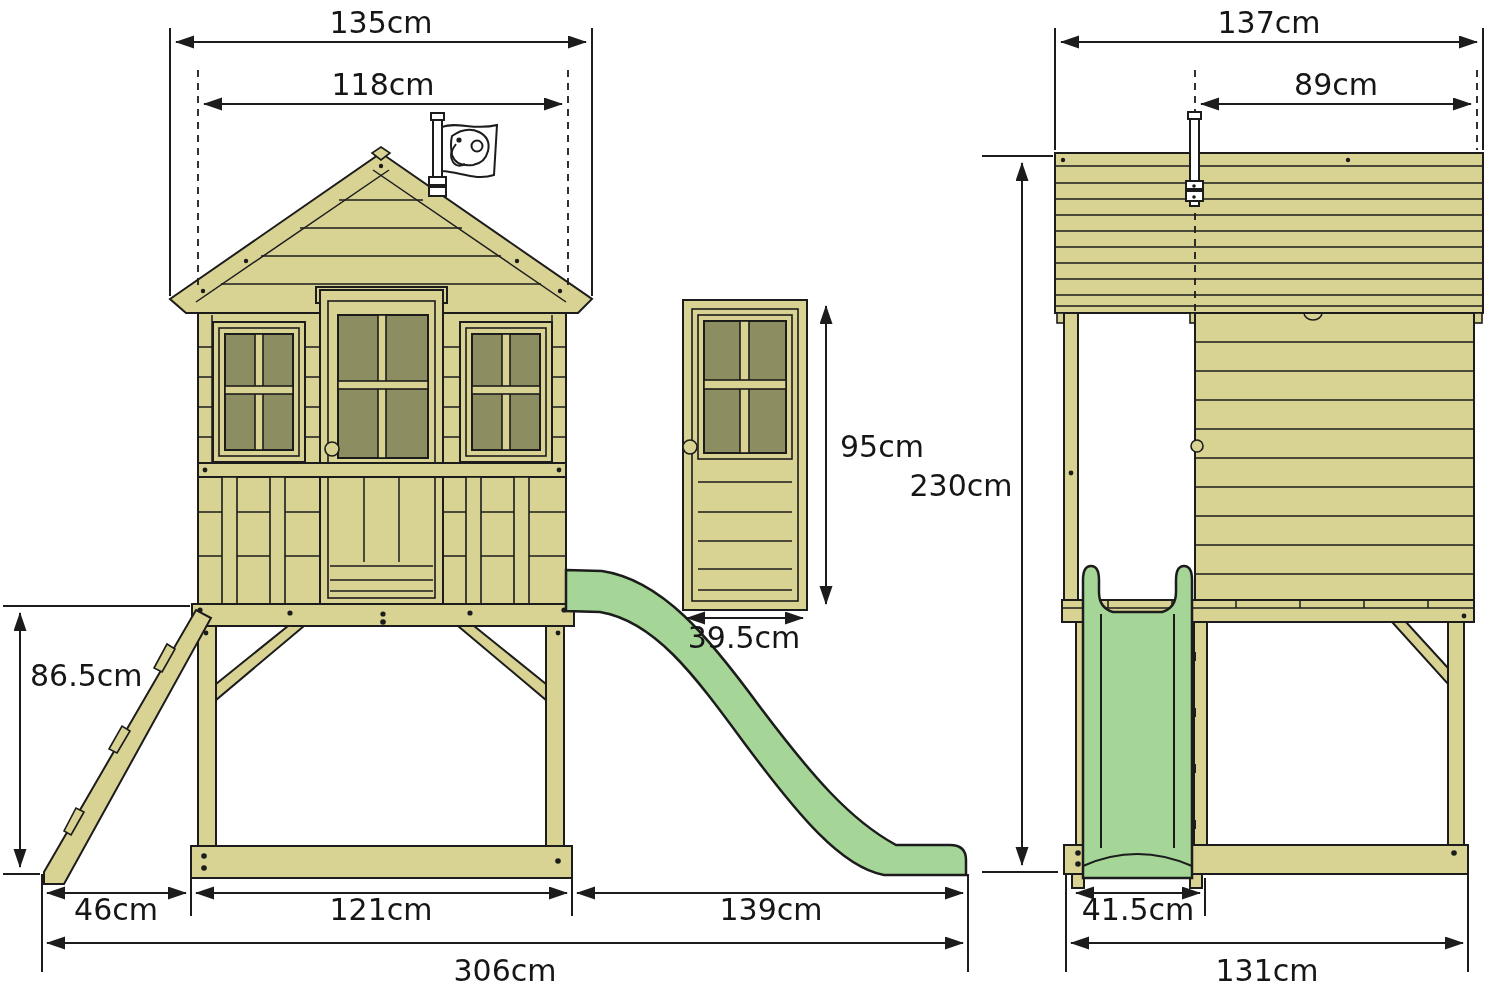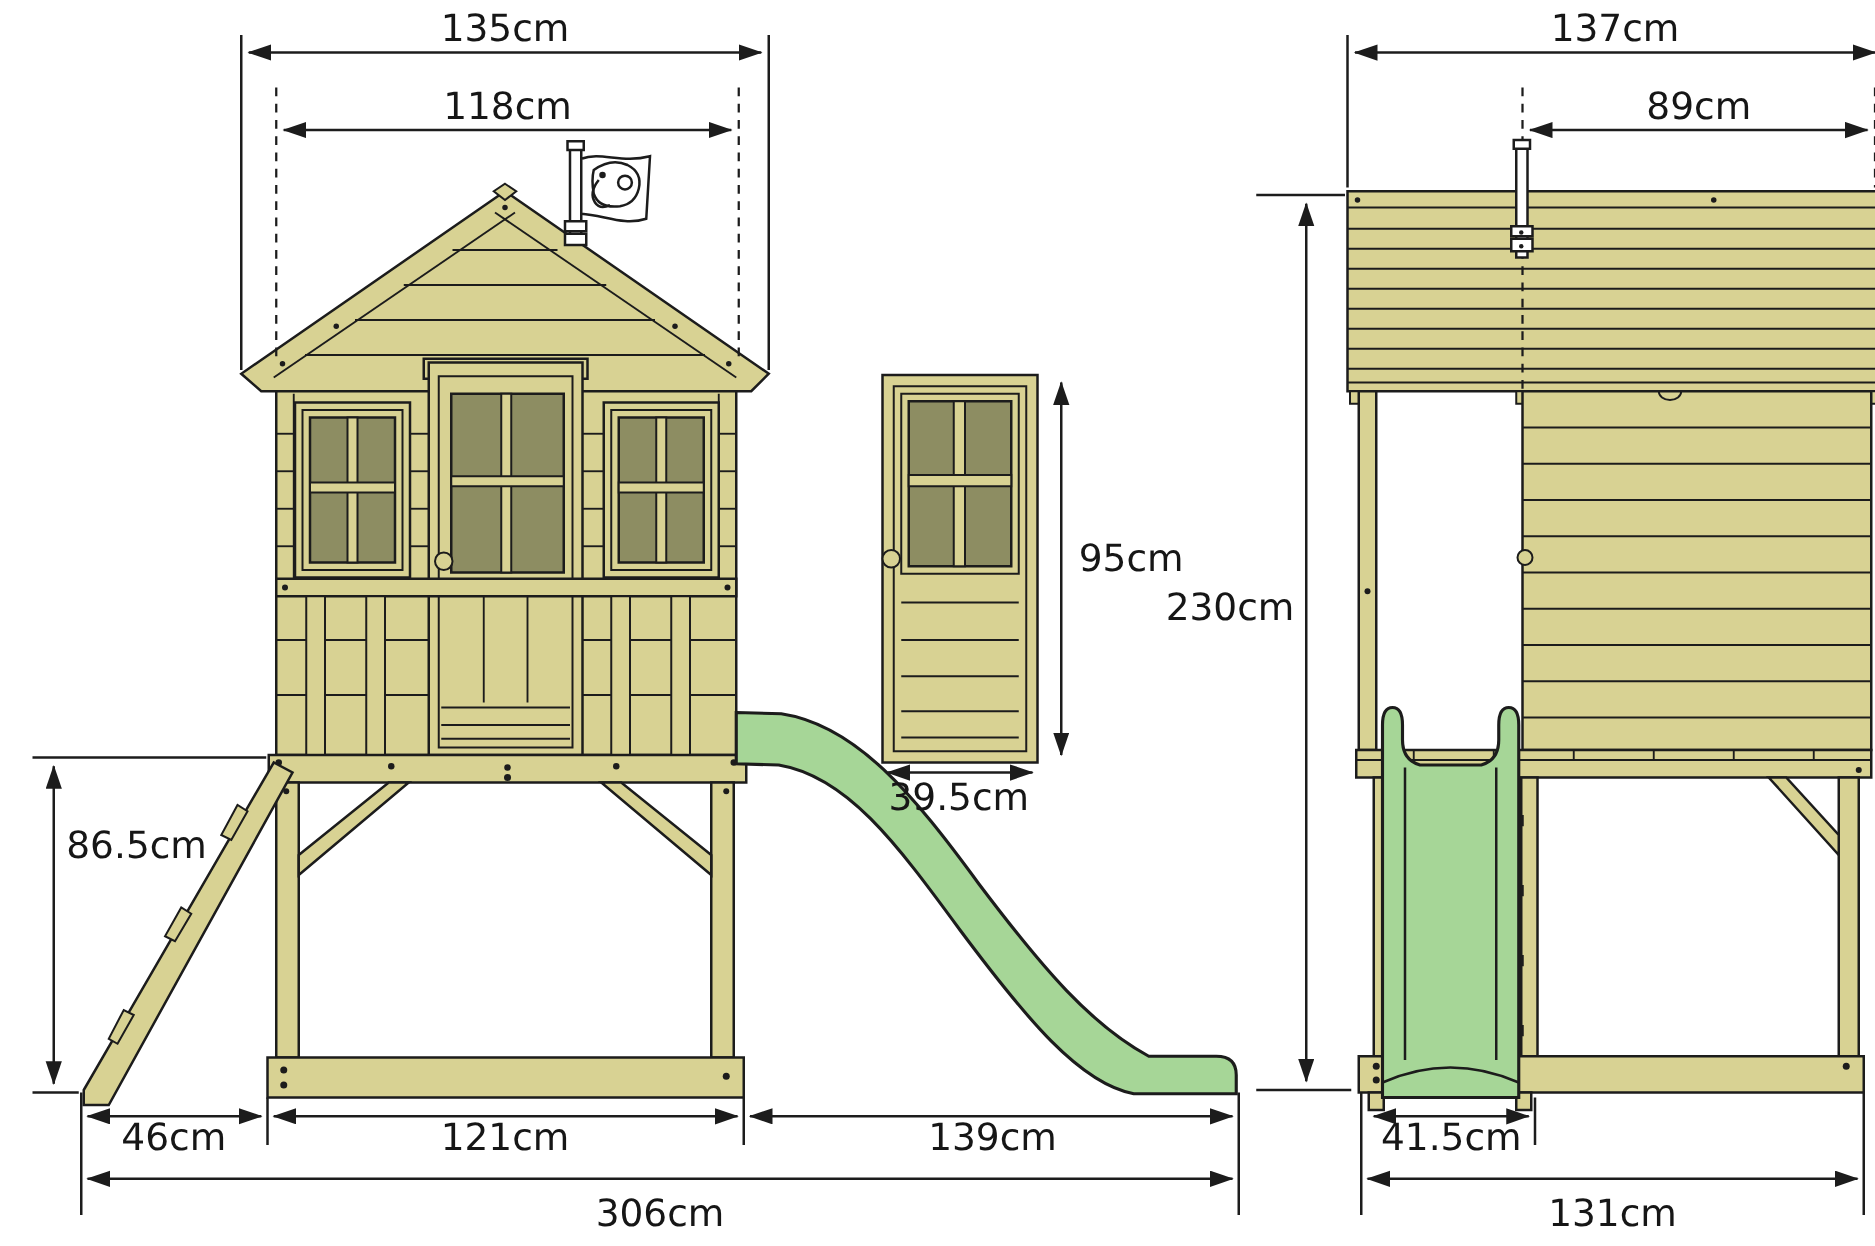--- a/index.html
+++ b/index.html
@@ -4,21 +4,21 @@
 <style>
   :root{
     --wood:#d8d293;
     --wood-dk:#cfc884;
     --glass:#8d8d62;
     --green:#a6d697;
     --line:#1c1c1c;
     --bg:#ffffff;
   }
   html,body{margin:0;padding:0;background:var(--bg);}
-  .stage{width:1456px;height:997px;position:relative;background:var(--bg);margin-left:23px;}
+  .stage{width:1456px;height:997px;position:relative;background:var(--bg);}
   svg{display:block;}
   .wood{fill:var(--wood);stroke:var(--line);stroke-width:2;}
   .woodthin{fill:var(--wood);stroke:var(--line);stroke-width:1.6;}
   .glass{fill:var(--glass);stroke:var(--line);stroke-width:2;}
   .green{fill:var(--green);stroke:var(--line);stroke-width:2.5;}
   .plank{stroke:var(--line);stroke-width:1.5;fill:none;}
   .edge{stroke:var(--line);stroke-width:2;fill:none;}
   .dim{stroke:var(--line);stroke-width:2;fill:none;}
   .dashed{stroke:var(--line);stroke-width:1.8;fill:none;stroke-dasharray:7 6;}
   .dot{fill:var(--line);stroke:none;}

